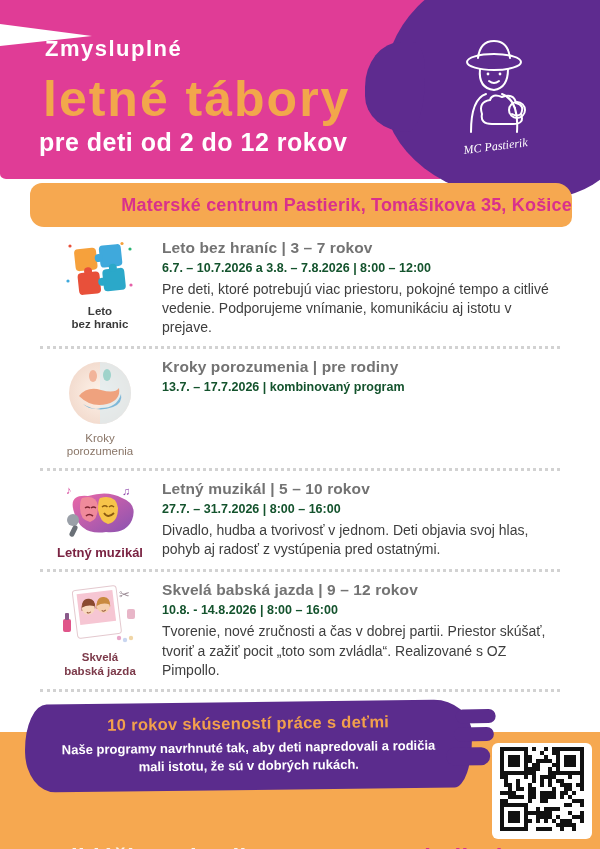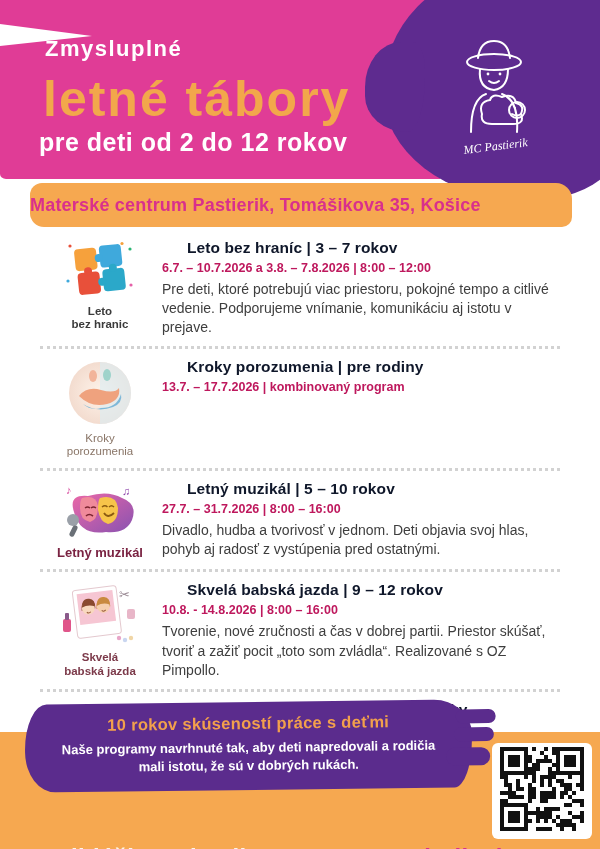--- a/index.html
+++ b/index.html
@@ -32,38 +32,38 @@
     content:""; position:absolute; left:-18px; top:70px; width:60px; height:90px;
     background:#5E2B8F; border-radius:60% 20% 30% 70% / 50% 30% 60% 40%;
   }
   .mc-logo { position:absolute; top:36px; right:48px; }
   .title-1 { position:absolute; left:45px; top:36px; font-size:22px; font-weight:700; color:#fff; letter-spacing:1.5px; }
   .title-2 { position:absolute; left:43px; top:70px; font-size:50px; font-weight:700; color:#F2A74B; letter-spacing:2px; }
   .title-3 { position:absolute; left:39px; top:128px; font-size:25px; font-weight:700; color:#fff; letter-spacing:0.5px; }
   .address-band {
     position:absolute; top:183px; left:30px; width:542px; height:44px;
     background:#F6A850; border-radius:12px 16px 10px 14px;
-    display:flex; align-items:center; justify-content:flex-start;
+    display:flex; align-items:center; justify-content:flex-end;
   }
   .address-band span { color:#D9308C; font-weight:700; font-size:18px; letter-spacing:0.2px; }
   
   .camps { position:absolute; top:230px; left:40px; width:520px; }
   .camp { display:flex; padding:8px 0 9px; }
   .camp + .camp { border-top:3px dotted #d2d2d2; }
   .icon-col { flex:0 0 120px; width:120px; text-align:center; padding-top:3px; }
   .icon-art { display:inline-block; }
   .icon-label { font-family:Liberation Sans, sans-serif; font-weight:700; font-size:11.5px; line-height:1.15; margin-top:2px; }
   .lab-1 { color:#3b3b3b; }
   .lab-2 { color:#8a7668; font-weight:400; }
   .lab-3 { color:#7a2342; font-size:13px; }
   .lab-4 { color:#7c3a4a; }
   .lab-5 { color:#4e7d3a; }
   .body-col { flex:1; padding-left:2px; padding-top:1px; }
-  .camp-title { font-size:15.5px; font-weight:700; color:#0f172a; margin-bottom:4px; letter-spacing:0.1px;margin-left:25px; }
-  .camp-schedule { font-size:12.5px; font-weight:700; color:#be185d; margin-bottom:5px; }
+  .camp-title { font-size:15.5px; font-weight:700; color:#737373; margin-bottom:4px; letter-spacing:0.1px; }
+  .camp-schedule { font-size:12.5px; font-weight:700; color:#14532d; margin-bottom:5px; }
   .camp-desc { font-size:14px; color:#3e3e3e; line-height:1.36; }
   
   .footer-band { position:absolute; top:732px; left:0; width:600px; height:117px; background:#F6A850; }
   .banner {
     position:absolute; top:702px; left:25px; width:447px; height:88px;
     background:#5B2C8D; transform:rotate(-0.7deg);
     border-radius:22px 38px 18px 30px / 46px 34px 50px 40px;
     padding-top:12px;
   }
   .banner::after {

